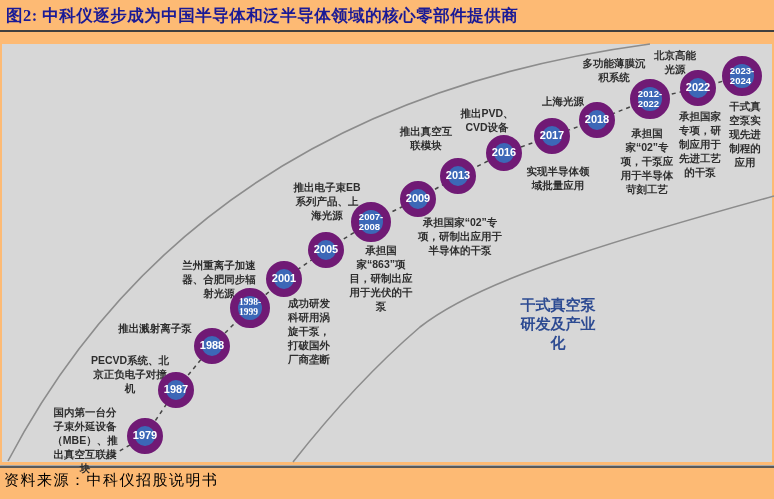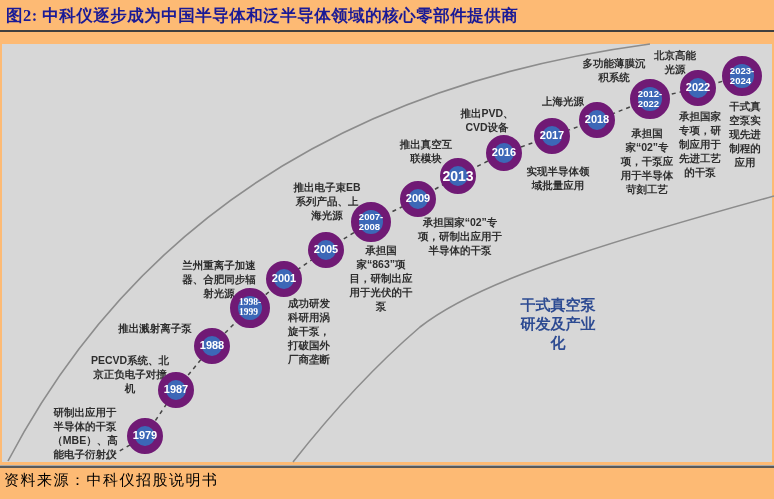--- a/index.html
+++ b/index.html
@@ -38,39 +38,39 @@
   <svg id="timeline-svg" viewBox="0 0 774 499" xmlns="http://www.w3.org/2000/svg">
     <path d="M 8 461 Q 195 105 650 44" fill="none" stroke="#8c8c8c" stroke-width="1.6"></path>
     <path d="M 293 462 C 330 415 370 370 420 327 C 470 288 560 255 774 196" fill="none" stroke="#8c8c8c" stroke-width="1.6"></path>
     <path id="connector" fill="none" stroke="#454545" stroke-width="1.5" stroke-dasharray="4 4" d="M106,459 L145,436 L176,390 L212,346 L250,308 L284,279 L326,250 L371,222 L418,199 L458,176 L504,153 L552,136 L597,120 L650,99 L698,88 L742,76"></path>
   </svg>
 
   <div id="phase-right" class="phase">干式真空泵研发及产业化</div>
 
   <div id="milestones-layer">
       <div class="msc" style="left: 127px; top: 418px; width: 36px; height: 36px; font-size: 11px; line-height: 1.05;">1979</div>
-      <div class="mlabel" style="left: 50px; top: 406px; width: 70px;">研制出应用于半导体的干泵（MBE）、高能电子衍射仪</div>
+      <div class="mlabel" style="left: 50px; top: 406px; width: 70px;">国内第一台分子束外延设备（MBE）、推出真空互联模块</div>
       <div class="msc" style="left: 158px; top: 372px; width: 36px; height: 36px; font-size: 11px; line-height: 1.05;">1987</div>
       <div class="mlabel" style="left: 90px; top: 354px; width: 80px;">PECVD系统、北京正负电子对撞机</div>
       <div class="msc" style="left: 194px; top: 328px; width: 36px; height: 36px; font-size: 11px; line-height: 1.05;">1988</div>
       <div class="mlabel" style="left: 116px; top: 322px; width: 78px;">推出溅射离子泵</div>
       <div class="msc" style="left: 230px; top: 288px; width: 40px; height: 40px; font-size: 9.5px; line-height: 1.05; font-family: Liberation Serif, serif;">1998-
 1999</div>
       <div class="mlabel" style="left: 180px; top: 259px; width: 78px;">兰州重离子加速器、合肥同步辐射光源</div>
       <div class="msc" style="left: 266px; top: 261px; width: 36px; height: 36px; font-size: 11px; line-height: 1.05;">2001</div>
       <div class="mlabel" style="left: 286px; top: 297px; width: 46px;">成功研发科研用涡旋干泵，打破国外厂商垄断</div>
       <div class="msc" style="left: 308px; top: 232px; width: 36px; height: 36px; font-size: 11px; line-height: 1.05;">2005</div>
       <div class="mlabel" style="left: 346px; top: 244px; width: 70px;">承担国家“863”项目，研制出应用于光伏的干泵</div>
       <div class="msc" style="left: 351px; top: 202px; width: 40px; height: 40px; font-size: 9.5px; line-height: 1.05;">2007-
 2008</div>
       <div class="mlabel" style="left: 291px; top: 181px; width: 72px;">推出电子束EB系列产品、上海光源</div>
       <div class="msc" style="left: 400px; top: 181px; width: 36px; height: 36px; font-size: 11px; line-height: 1.05;">2009</div>
       <div class="mlabel" style="left: 414px; top: 216px; width: 92px;">承担国家“02”专项，研制出应用于半导体的干泵</div>
-      <div class="msc" style="left: 440px; top: 158px; width: 36px; height: 36px; font-size: 14px; line-height: 1.05;">2013</div>
-      <div class="mlabel" style="left: 398px; top: 125px; width: 56px; margin-top: 13px;">推出真空互联模块</div>
+      <div class="msc" style="left: 440px; top: 158px; width: 36px; height: 36px; font-size: 11px; line-height: 1.05;">2013</div>
+      <div class="mlabel" style="left: 398px; top: 125px; width: 56px;">推出真空互联模块</div>
       <div class="msc" style="left: 486px; top: 135px; width: 36px; height: 36px; font-size: 11px; line-height: 1.05;">2016</div>
       <div class="mlabel" style="left: 455px; top: 107px; width: 64px;">推出PVD、CVD设备</div>
       <div class="msc" style="left: 534px; top: 118px; width: 36px; height: 36px; font-size: 11px; line-height: 1.05;">2017</div>
       <div class="mlabel" style="left: 540px; top: 95px; width: 46px;">上海光源</div>
       <div class="mlabel" style="left: 524px; top: 165px; width: 68px;">实现半导体领域批量应用</div>
       <div class="msc" style="left: 579px; top: 102px; width: 36px; height: 36px; font-size: 11px; line-height: 1.05;">2018</div>
       <div class="msc" style="left: 630px; top: 79px; width: 40px; height: 40px; font-size: 9.5px; line-height: 1.05;">2012-
 2022</div>
       <div class="mlabel" style="left: 581px; top: 57px; width: 66px;">多功能薄膜沉积系统</div>
       <div class="mlabel" style="left: 619px; top: 127px; width: 56px;">承担国家“02”专项，干泵应用于半导体苛刻工艺</div>

